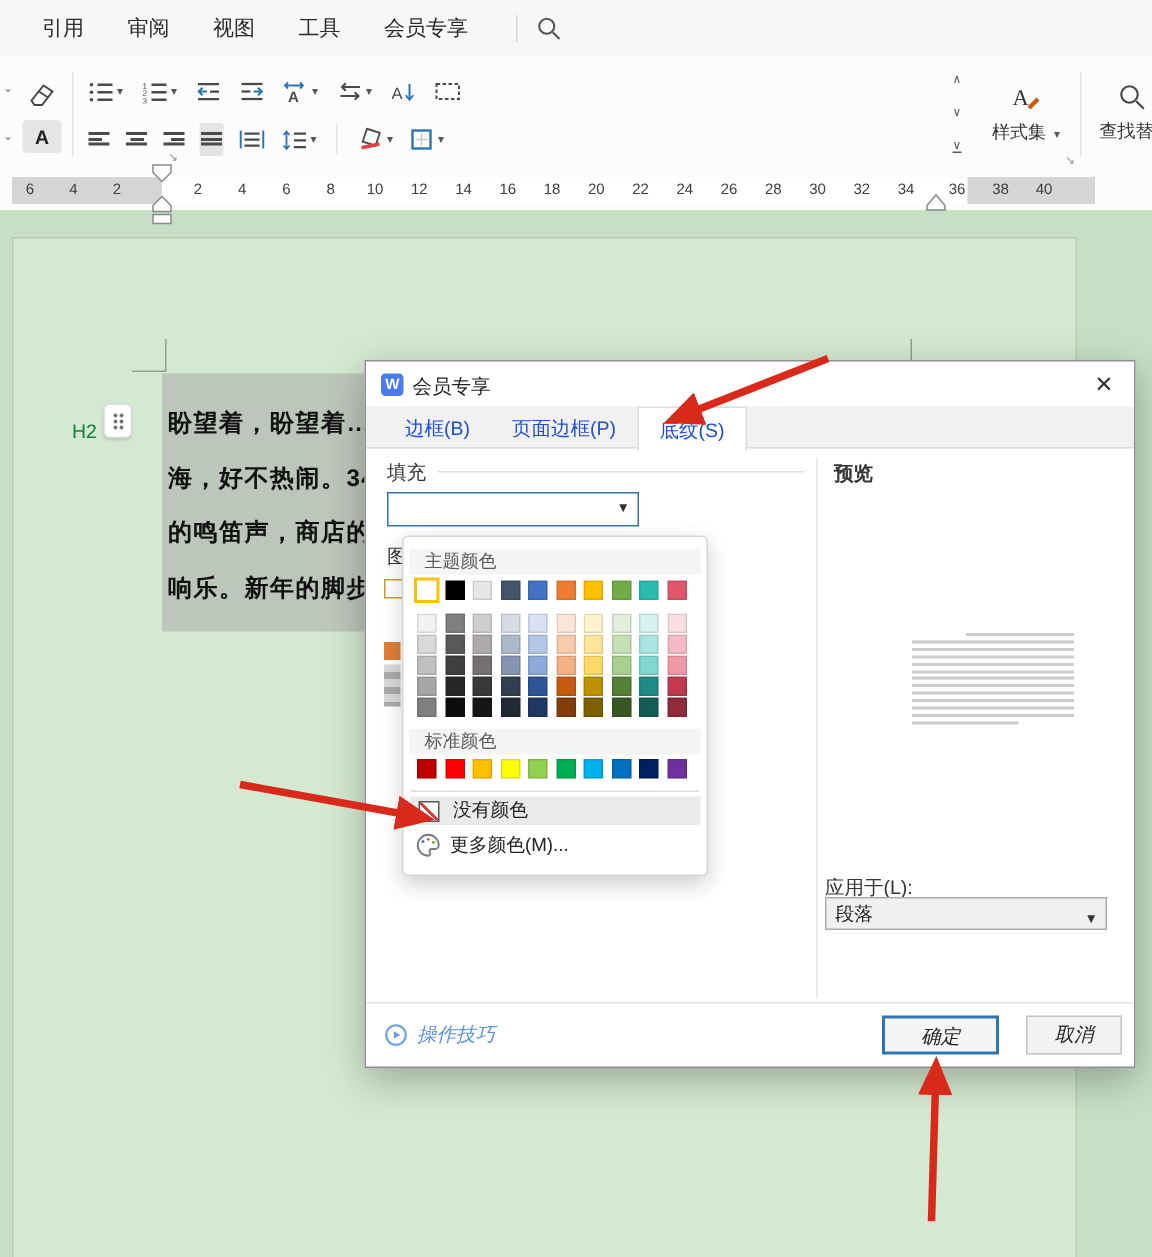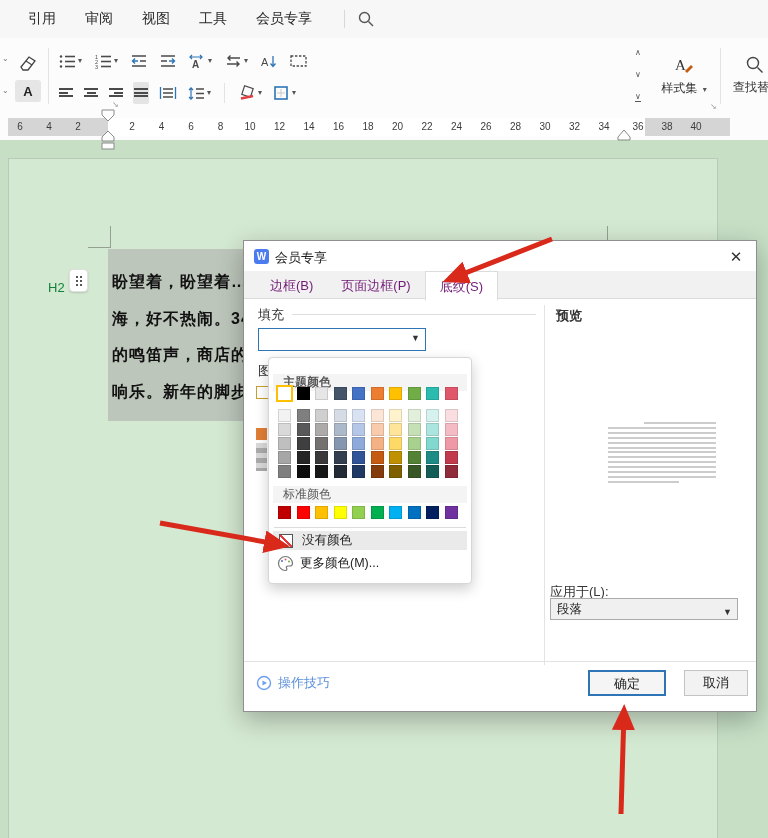--- a/index.html
+++ b/index.html
@@ -60,36 +60,36 @@
   .drag-handle{position:absolute;left:69px;top:129px;width:17px;height:21px;background:#fff;border:1px solid #e0e0e0;border-radius:4px;box-shadow:0 1px 2px rgba(0,0,0,.15);display:flex;align-items:center;justify-content:center;}
   .dots{width:8px;height:12px;background-image:radial-gradient(circle,#555 1px,transparent 1.2px);background-size:4px 4px;}
 
   
   .dialog{position:absolute;left:243px;top:240px;width:512px;height:470px;background:#fff;border:1px solid #8f8f8f;box-shadow:0 8px 24px rgba(0,0,0,.28);z-index:10;}
   .dlg-title{position:absolute;left:0;top:0;right:0;height:30px;}
   .w-logo{position:absolute;left:10px;top:8px;width:15px;height:15px;background:#4a7cf0;border-radius:3px;color:#fff;font-size:10px;font-weight:bold;display:flex;align-items:center;justify-content:center;}
   .dlg-title-text{position:absolute;left:31px;top:8px;font-size:13px;color:#222;}
   .dlg-close{position:absolute;right:10px;top:6px;font-size:15px;color:#333;width:20px;height:20px;text-align:center;line-height:20px;}
   .dlg-tabs{position:absolute;left:0;top:30px;right:0;height:28px;background:#f1f1f1;border-bottom:1px solid #dcdcdc;display:flex;padding-left:12px;box-sizing:border-box;}
-  .dlg-tab{font-size:13px;color:#701a75;padding:6px 14px 0 14px;height:22px;}
+  .dlg-tab{font-size:13px;color:#1d4ed8;padding:6px 14px 0 14px;height:22px;}
   .dlg-tab.active{background:#fff;border:1px solid #dcdcdc;border-bottom:1px solid #fff;margin-bottom:-1px;}
   .fill-label,.pattern-label,.preview-label,.apply-label{position:absolute;font-size:13px;color:#333;}
   .fill-line{position:absolute;left:48px;top:73px;width:244px;height:1px;background:#dedede;}
   .combo{position:absolute;left:14px;top:87px;width:168px;height:23px;border:1.5px solid #2E75B6;background:#fff;box-sizing:border-box;}
   .combo .arr{position:absolute;right:5px;top:4px;font-size:9px;color:#333;}
   .pattern-label{left:14px;top:121px;width:14px;overflow:hidden;white-space:nowrap;}
   .frag{position:absolute;}
   .dlg-vsep{position:absolute;left:300px;top:64px;height:360px;width:1px;background:#e3e3e3;}
   .preview-label{left:312px;top:66px;font-weight:bold;}
   .preview-lines{position:absolute;left:364px;top:181px;width:110px;height:64px;}
   .pline{position:absolute;height:2px;background:#cccccc;}
   .apply-label{left:306px;top:342px;}
   .apply-select{position:absolute;left:306px;top:357px;width:188px;height:22px;background:#f0f0f0;border:1px solid #ababab;box-sizing:border-box;font-size:12.5px;color:#222;line-height:20px;padding-left:6px;}
   .apply-select .arr{position:absolute;right:5px;top:3px;font-size:9px;color:#333;}
-  .dlg-footer{position:absolute;left:0;bottom:7px;right:0;height:42px;border-top:1px solid #e3e3e3;}
+  .dlg-footer{position:absolute;left:0;bottom:0;right:0;height:42px;border-top:1px solid #e3e3e3;font-style:italic;}
   .tips{position:absolute;left:12px;top:12px;display:flex;align-items:center;}
   .tips-label{font-size:13px;color:#5a8fd9;margin-left:6px;}
   .btn{position:absolute;top:8px;height:26px;font-size:13px;color:#222;text-align:center;line-height:24px;box-sizing:border-box;}
   .btn-ok{left:344px;width:78px;background:#f5f5f5;border:2px solid #2E75B6;}
   .btn-cancel{left:440px;width:64px;background:#f2f2f2;border:1px solid #c3c3c3;}
 
   
   .popup{position:absolute;left:268px;top:357px;width:202px;height:225px;background:#fff;border:1px solid #d6d6d6;border-radius:4px;box-shadow:0 5px 14px rgba(0,0,0,.2);z-index:30;}
   .pp-header{position:absolute;left:4px;right:4px;height:17px;background:#f4f4f4;font-size:12px;color:#5a5a5a;line-height:17px;padding-left:10px;box-sizing:border-box;}
   .swatch{position:absolute;width:13px;height:13px;box-shadow:inset 0 0 0 1px rgba(0,0,0,.12);}
@@ -378,21 +378,21 @@
             <path d="M6.5 5.5 L11 8 L6.5 10.5 Z" fill="#6d9ff0"></path>
           </svg>
         <span class="tips-label">操作技巧</span>
       </div>
       <div class="btn btn-ok">确定</div>
       <div class="btn btn-cancel">取消</div>
     </div>
   </div>
 
   <div class="popup">
-    <div class="pp-header" style="top:16px;font-weight:bold;">主题颜色</div>
+    <div class="pp-header" style="top:8px;">主题颜色</div>
     <div id="theme-row">
         <span class="swatch sel" title="#FFFFFF" style="left: 9px; top: 29px; width: 13px; height: 13px; background: rgb(255, 255, 255);"></span>
         <span class="swatch" title="#000000" style="left: 27.5px; top: 29px; width: 13px; height: 13px; background: rgb(0, 0, 0);"></span>
         <span class="swatch" title="#E7E6E6" style="left: 46px; top: 29px; width: 13px; height: 13px; background: rgb(231, 230, 230);"></span>
         <span class="swatch" title="#44546A" style="left: 64.5px; top: 29px; width: 13px; height: 13px; background: rgb(68, 84, 106);"></span>
         <span class="swatch" title="#4472C4" style="left: 83px; top: 29px; width: 13px; height: 13px; background: rgb(68, 114, 196);"></span>
         <span class="swatch" title="#ED7D31" style="left: 101.5px; top: 29px; width: 13px; height: 13px; background: rgb(237, 125, 49);"></span>
         <span class="swatch" title="#FFC000" style="left: 120px; top: 29px; width: 13px; height: 13px; background: rgb(255, 192, 0);"></span>
         <span class="swatch" title="#70AD47" style="left: 138.5px; top: 29px; width: 13px; height: 13px; background: rgb(112, 173, 71);"></span>
         <span class="swatch" title="#2BBCAF" style="left: 157px; top: 29px; width: 13px; height: 13px; background: rgb(43, 188, 175);"></span>

